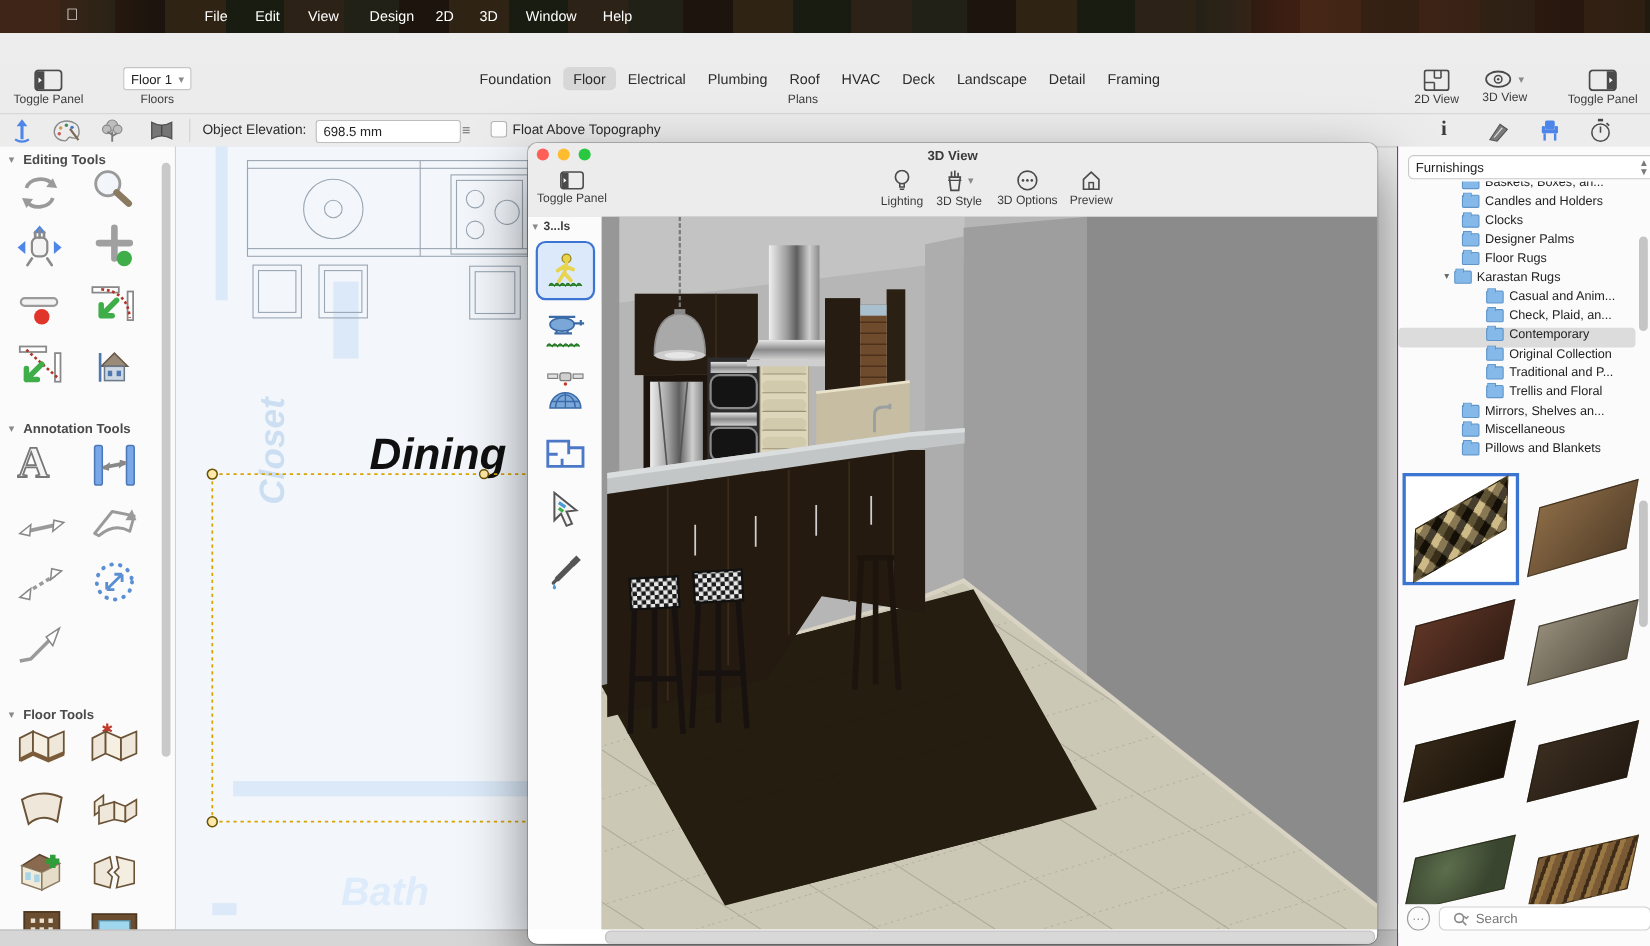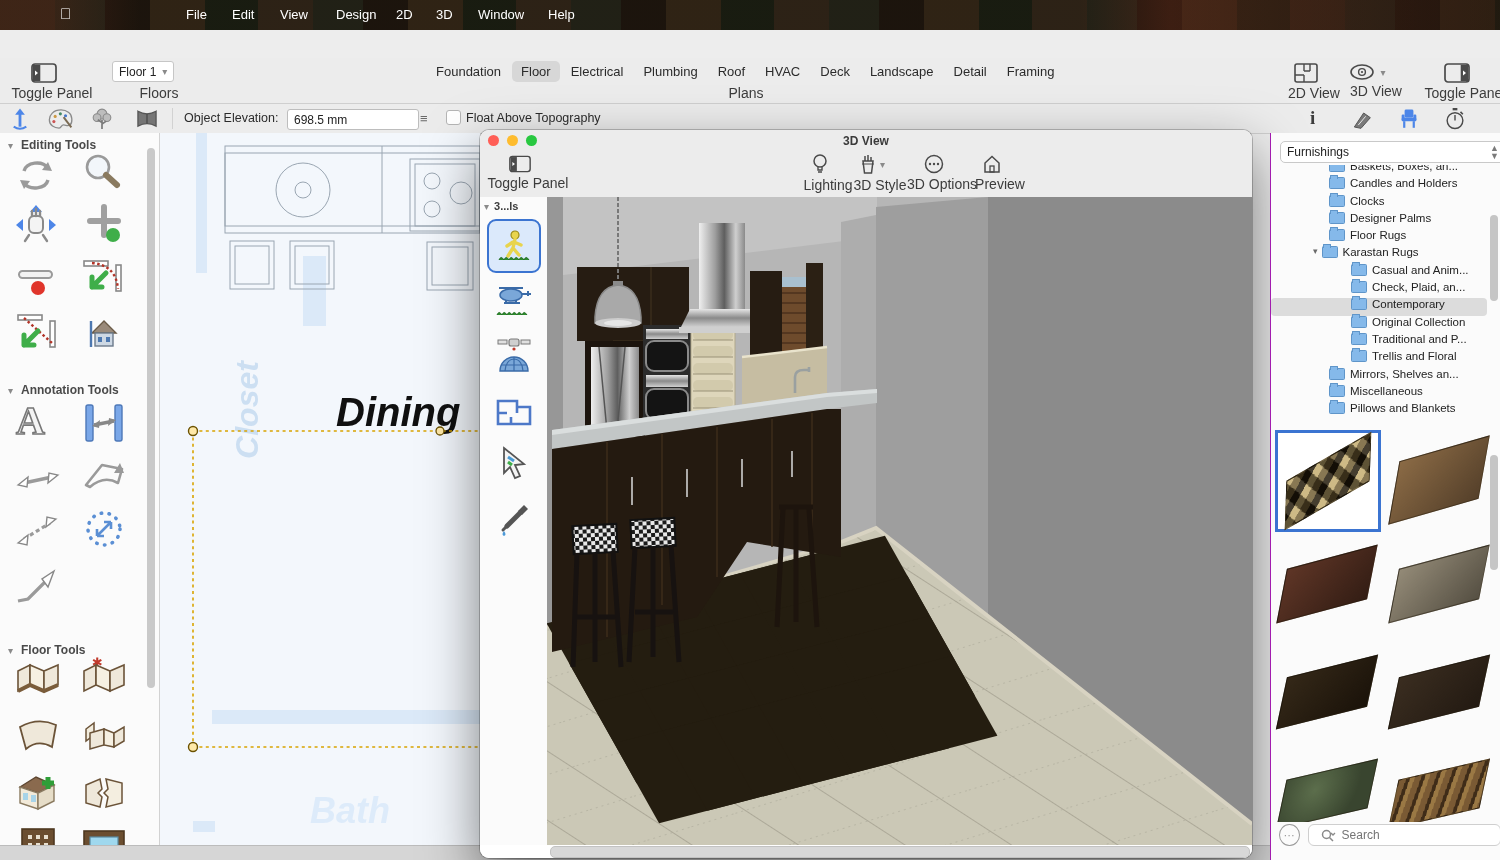--- a/index.html
+++ b/index.html
@@ -1,20 +1,20 @@
 <!DOCTYPE html>
 <html><head>
 <meta charset="utf-8">
 <style>
   html,body{margin:0;padding:0;background:#000;}
   #stage{position:relative;width:1500px;height:860px;overflow:hidden;
     font-family:"Liberation Sans","DejaVu Sans",sans-serif;background:#ededed;
     -webkit-font-smoothing:antialiased;}
   .abs{position:absolute;}
-  .lbl{font-size:14px;color:#3c3c3c;text-align:center;white-space:nowrap;margin-left:16px;}
+  .lbl{font-size:11px;color:#3c3c3c;text-align:center;white-space:nowrap;}
   .icbtn{display:flex;flex-direction:column;align-items:center;gap:2px;}
   svg{display:block;}
 
   
   #menubar{left:0;top:0;width:1500px;height:30px;color:#fff;font-size:13px;
     background:
       linear-gradient(rgba(18,14,9,.38),rgba(18,14,9,.38)),
       linear-gradient(90deg, rgba(140,60,35,.35) 0 60px, transparent 140px, transparent 72%, rgba(150,60,35,.45) 78%, rgba(60,30,18,.4) 100%),
       repeating-linear-gradient(90deg,#3d2e1e 0 55px,#2a2c1e 55px 105px,#22180f 105px 150px,#41301c 150px 205px,#1d2415 205px 258px);
     display:flex;align-items:center;}

